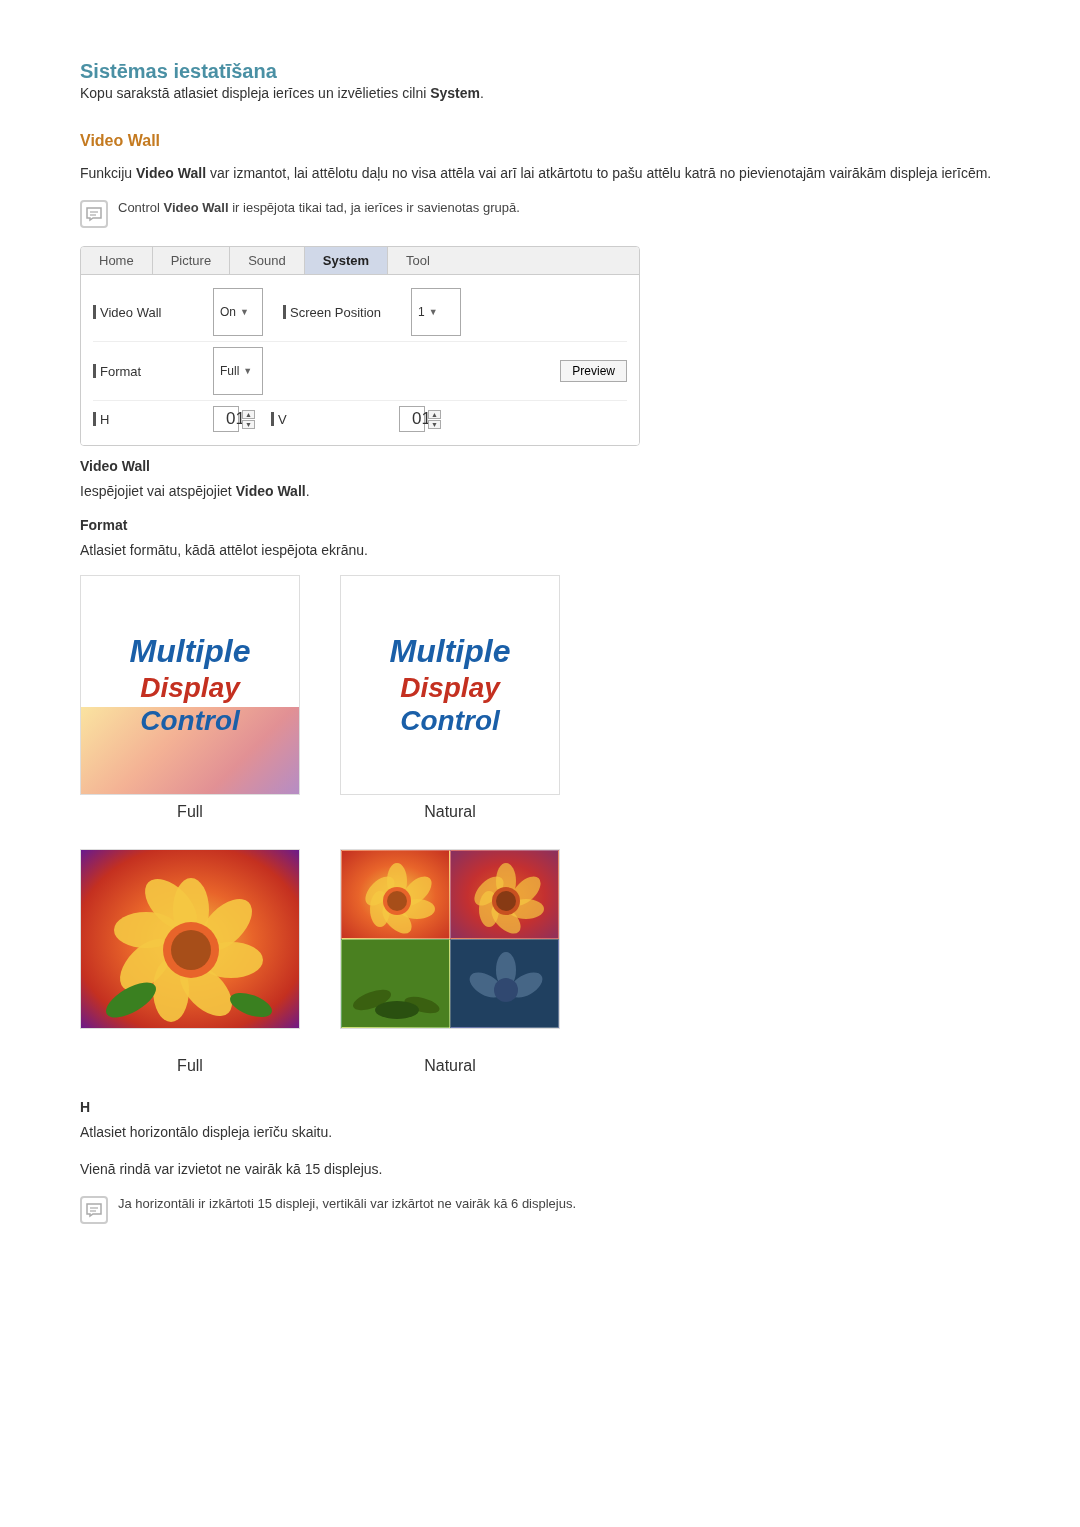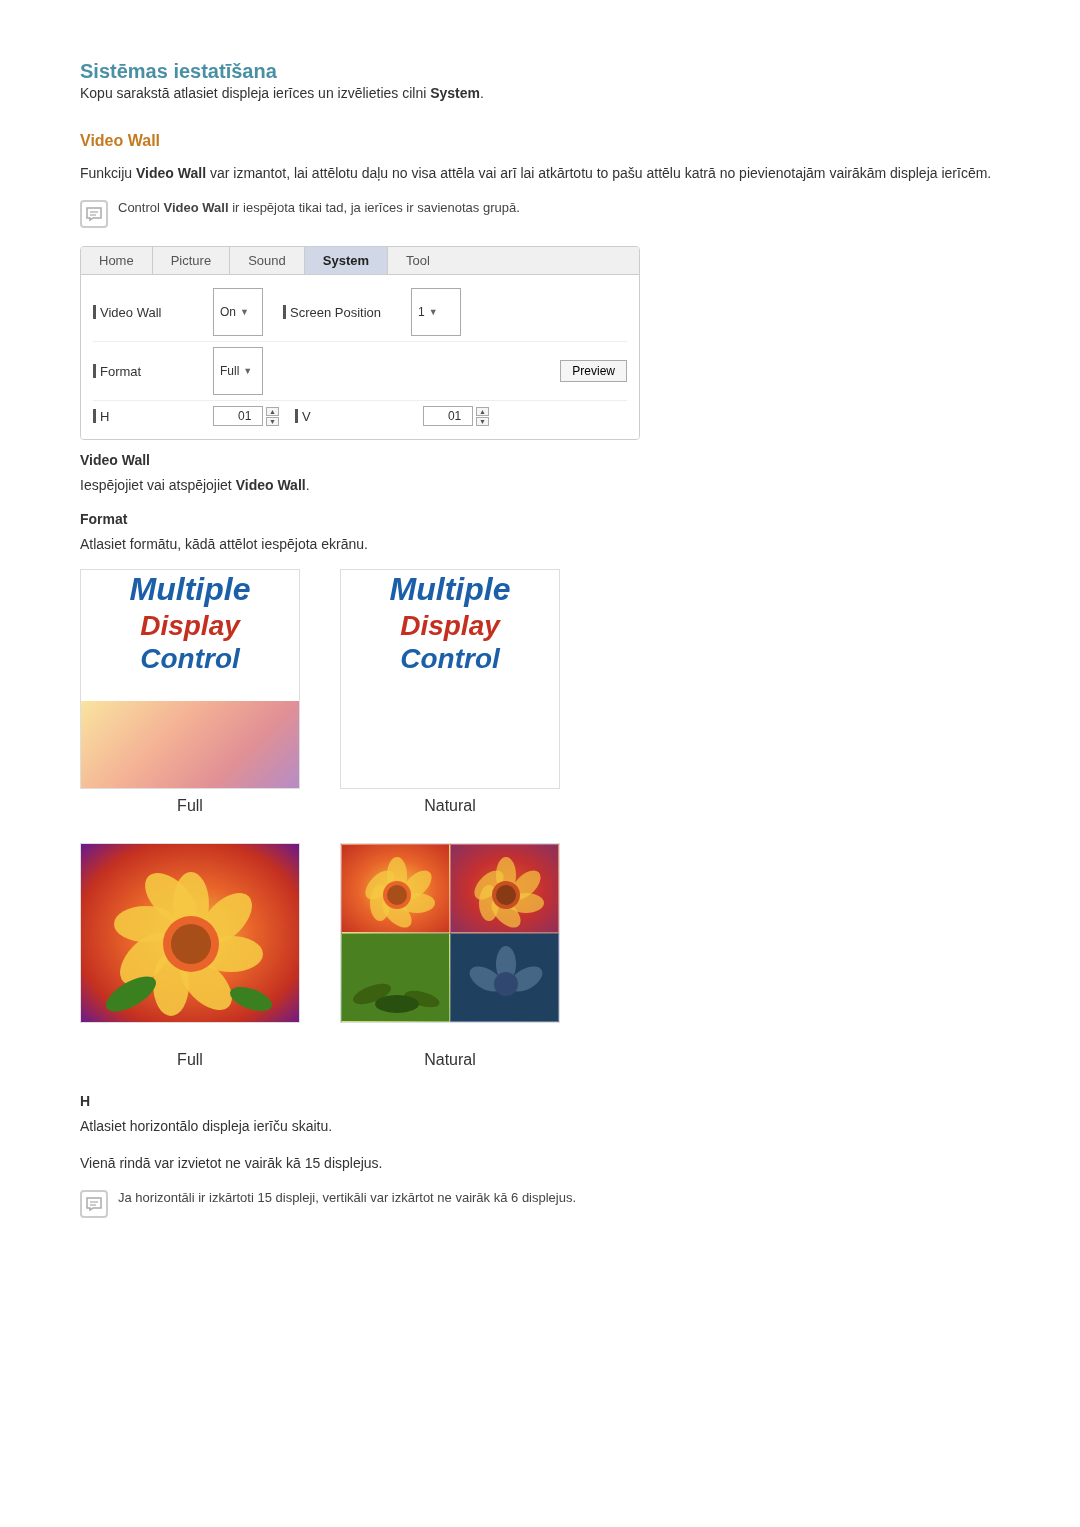--- a/index.html
+++ b/index.html
@@ -163,22 +163,22 @@
     }
 
     .spinner-input {
       display: flex;
       align-items: center;
       gap: 3px;
     }
 
     .spinner-box {
       border: 1px solid #aaa;
-      padding: 2px 24px;
-      font-size: 12px;
+      padding: 2px 12px;
+      font-size: 17px;
       width: 24px;
       text-align: center;
     }
 
     .spinner-arrows {
       display: flex;
       flex-direction: column;
       gap: 1px;
     }
 
@@ -214,20 +214,21 @@
       position: relative;
       overflow: hidden;
     }
 
     .format-text-overlay {
       position: absolute;
       top: 0; left: 0; right: 0; bottom: 0;
       display: flex;
       flex-direction: column;
       align-items: center;
+      justify-content: center;
       font-style: italic;
       font-weight: bold;
       color: #1a5fa8;
       font-size: 30px;
       line-height: 1.2;
       text-align: center;
       z-index: 2;
     }
 
     

